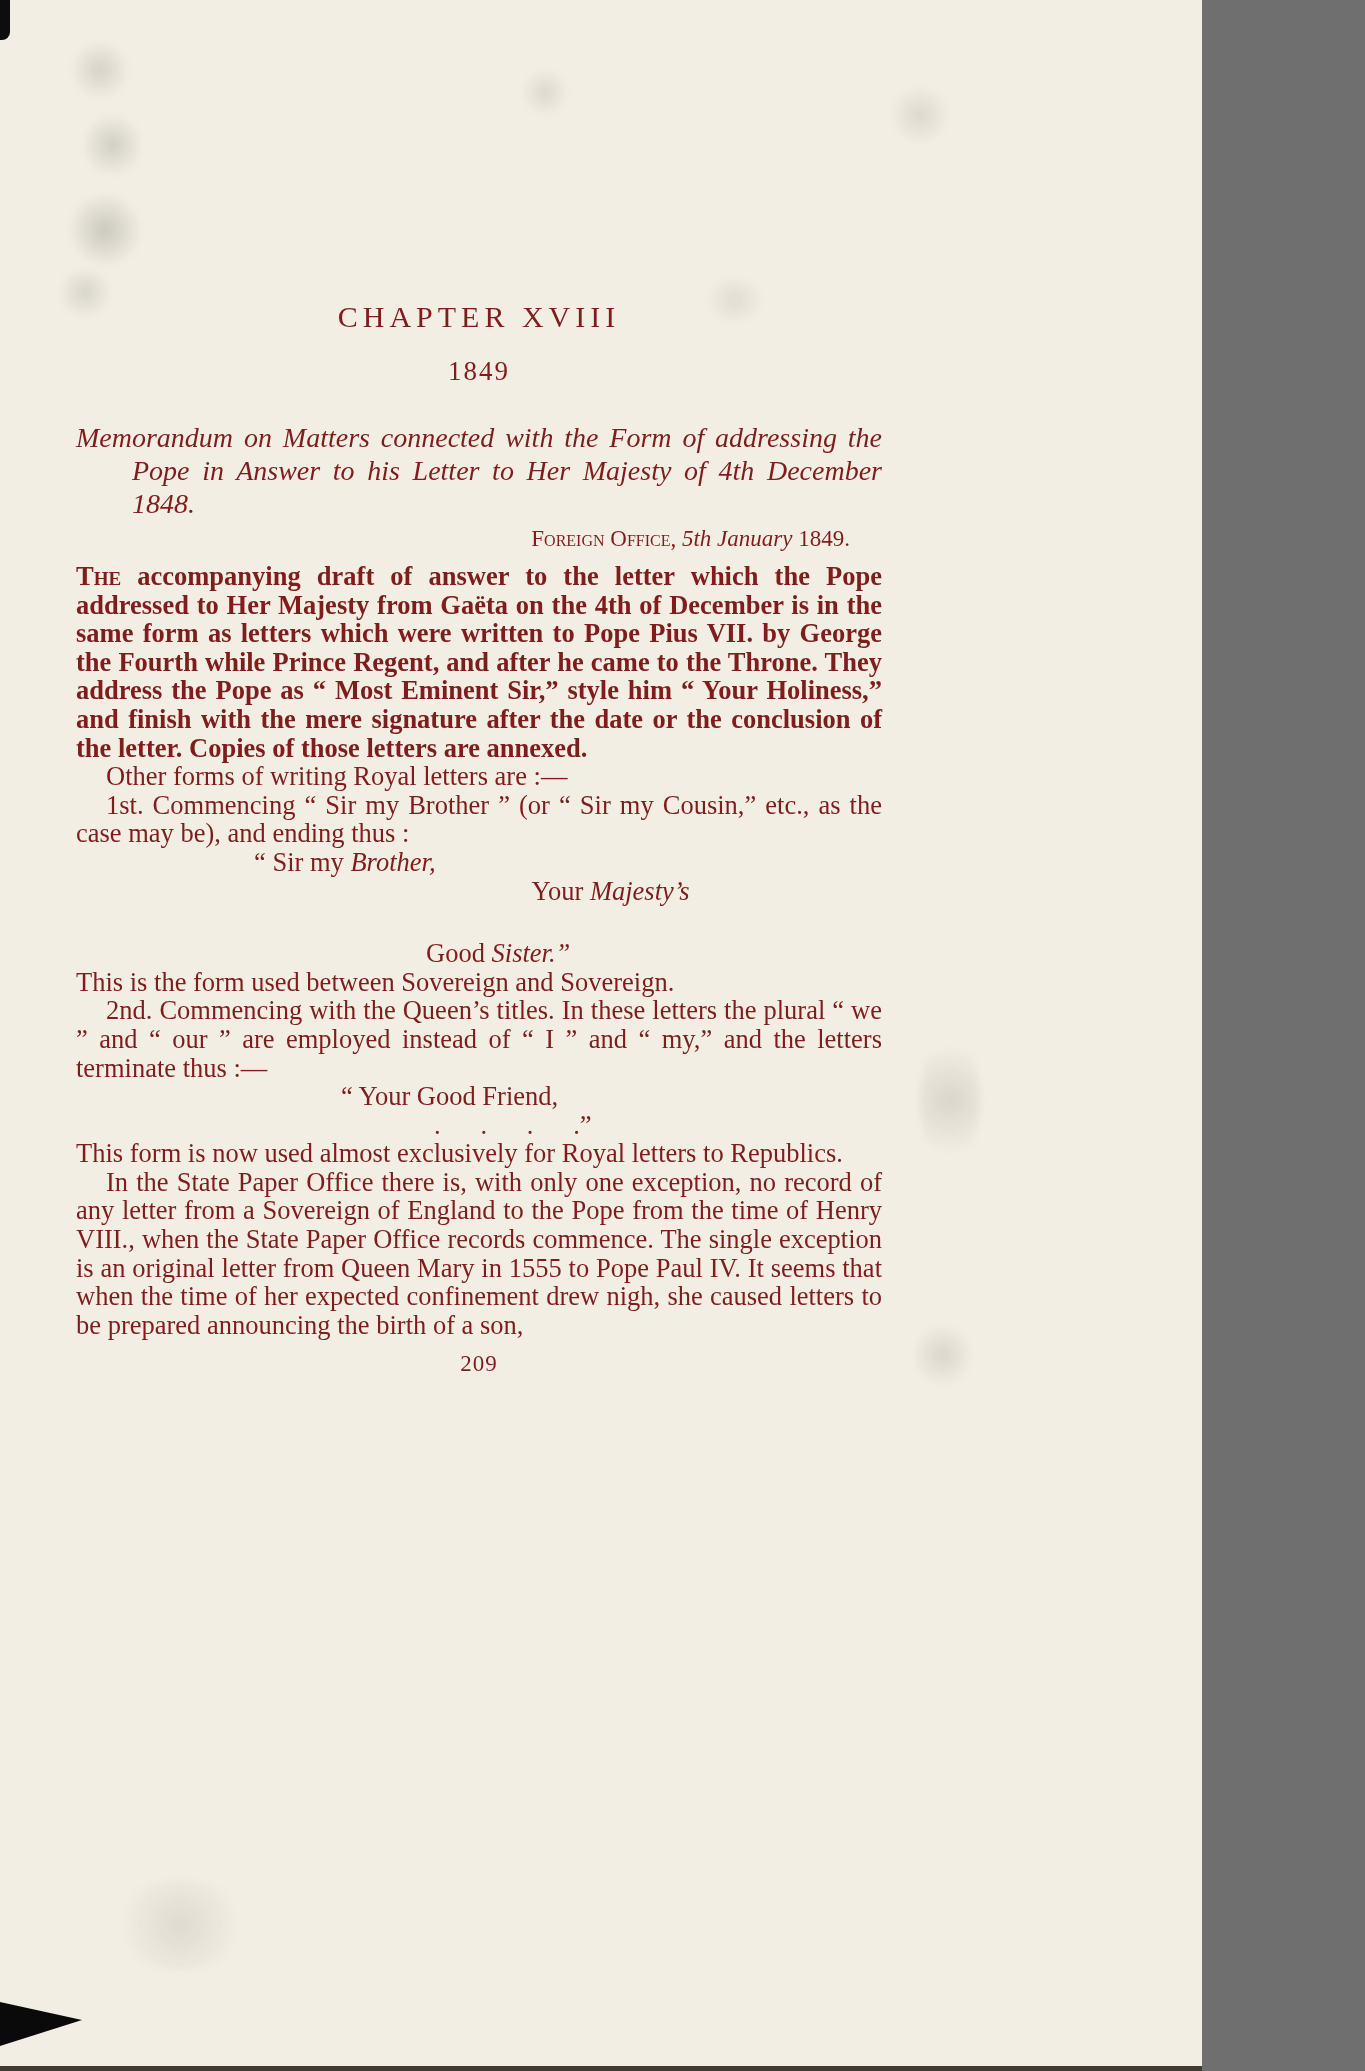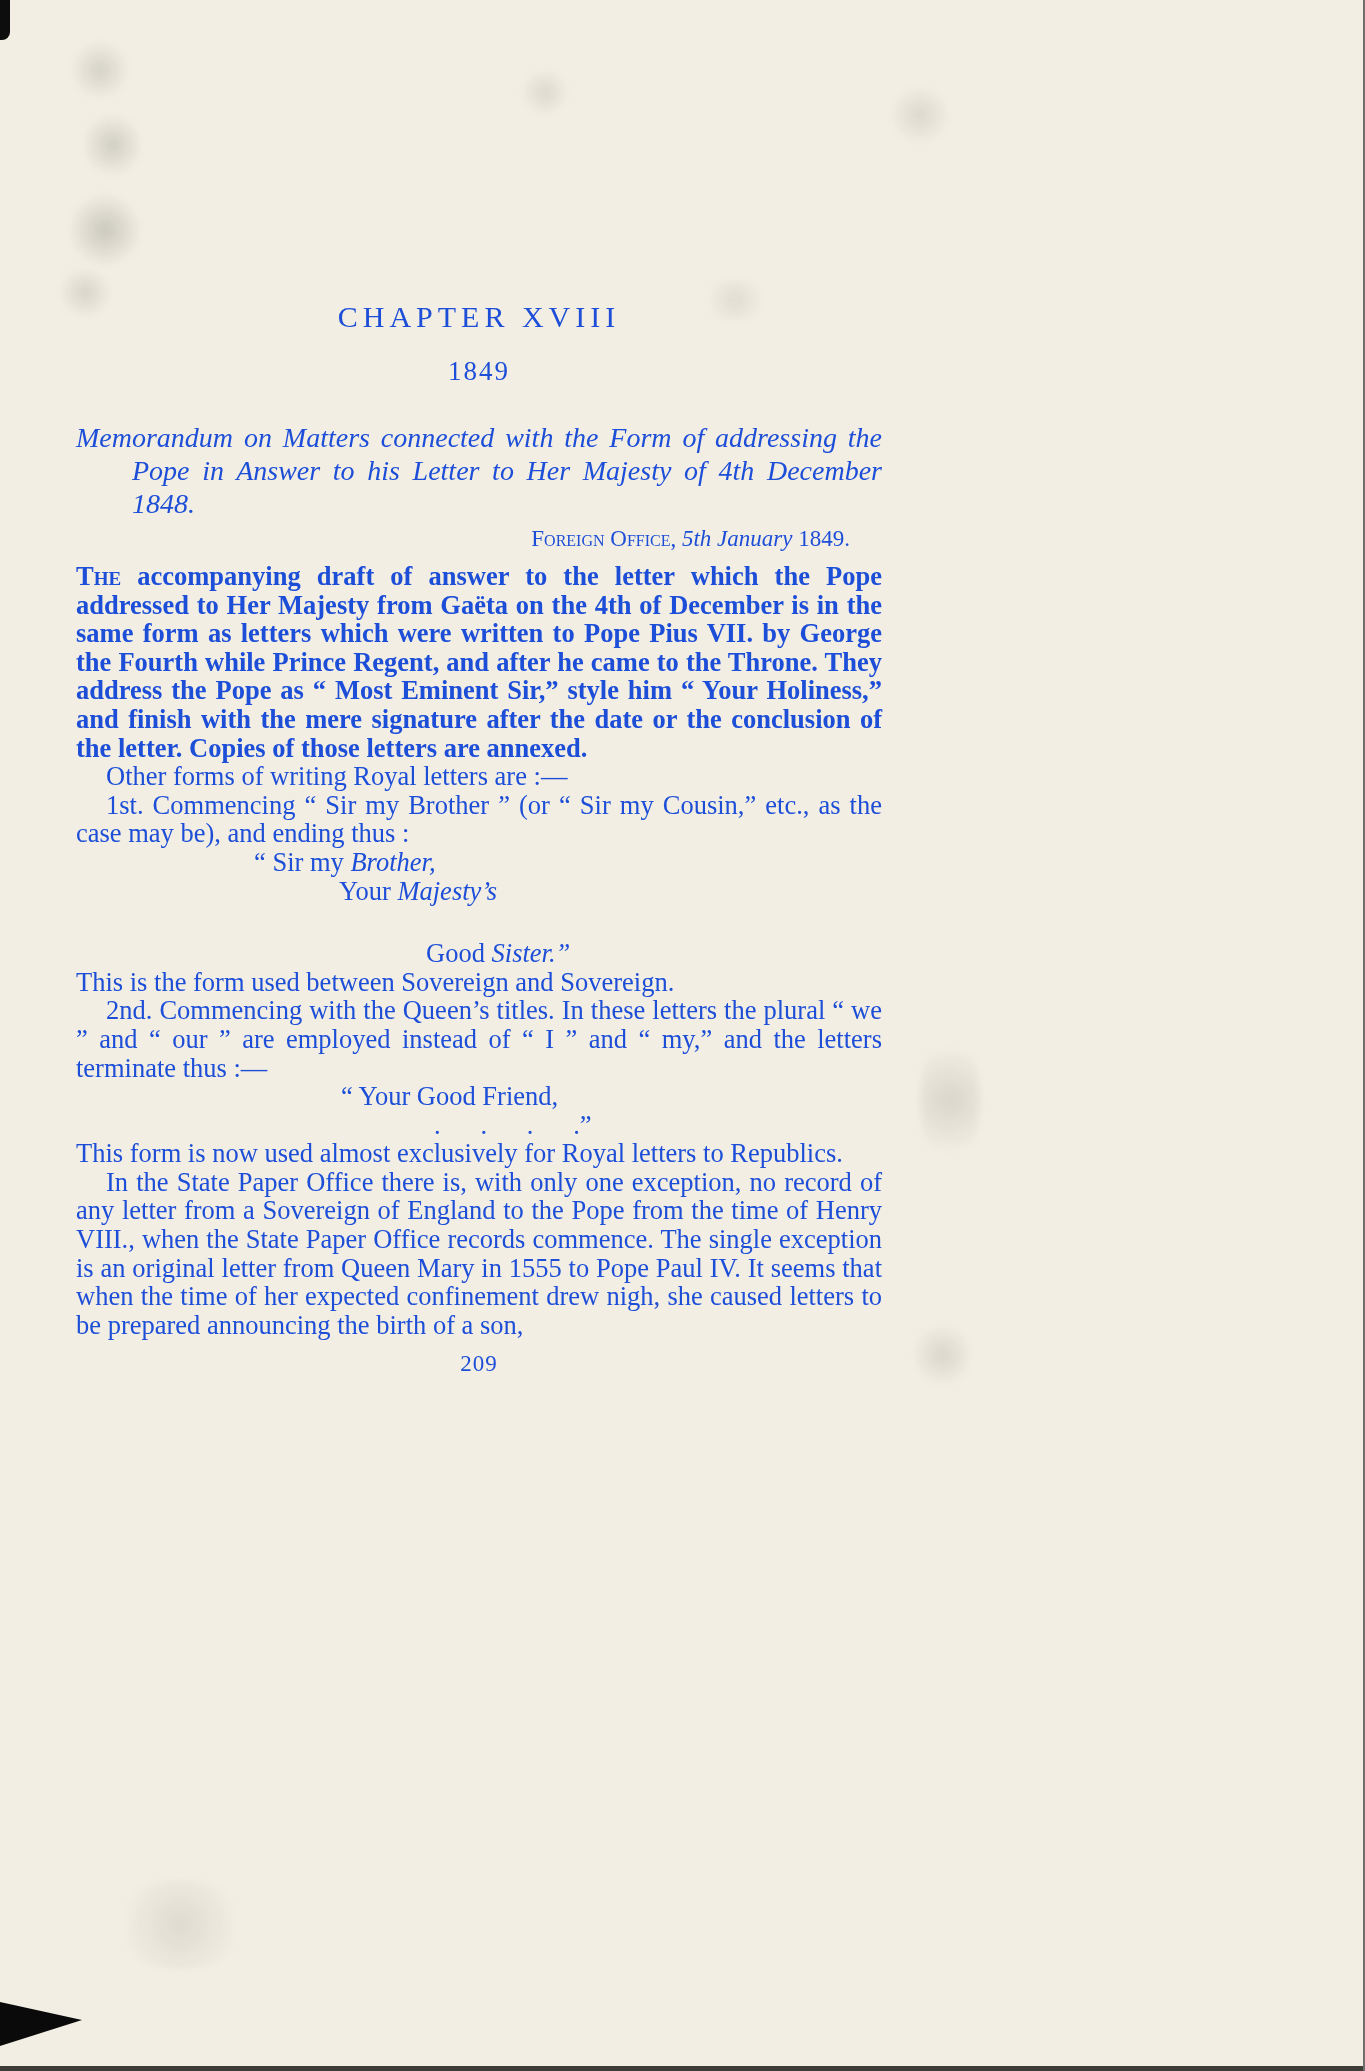--- a/index.html
+++ b/index.html
@@ -1,23 +1,23 @@
 <!DOCTYPE html>
 <html><head>
 <meta charset="utf-8">
 <style>
   html, body { margin: 0; padding: 0; background: #6f6f6f; }
   .page {
     position: relative;
-    width: 1363px;
+    width: 1202px;
     height: 2071px;
     background: #f2eee3;
     overflow: hidden;
     font-family: "Liberation Serif", "DejaVu Serif", serif;
-    color: #1d4ed8;
+    color: #7f1d1d;
   }
   
   .smudge {
     position: absolute;
     border-radius: 50%;
     filter: blur(3px);
     pointer-events: none;
   }
   .n1 { left: 70px;  top: 40px;   width: 60px;  height: 60px;  background: radial-gradient(circle, rgba(110,110,100,.22), transparent 70%); }
   .n2 { left: 85px;  top: 110px;  width: 55px;  height: 70px;  background: radial-gradient(circle, rgba(110,110,100,.25), transparent 70%); }
@@ -71,21 +71,21 @@
     margin: 0;
     font-size: 26.5px;
     line-height: 28.6px;
     text-align: justify;
   }
   p.body.first { margin-top: 10px; font-weight: bold; }
   .indent { text-indent: 30px; }
 
   .special { font-size: 26.5px; line-height: 28.6px; }
   .sal1 { padding-left: 178px; }
-  .sal2 { padding-left: 263px; }
+  .sal2 { padding-left: 263px; text-align: center; }
   .sal3 { padding-left: 350px; margin-top: 34px; }
   .close1 { padding-left: 265px; }
   .close2 { padding-left: 358px; white-space: pre; }
 
   .pagenum { margin-top: 12px; text-align: center; font-size: 23px; letter-spacing: 1px; }
 </style>
 </head>
 <body>
 
 <div class="page">

